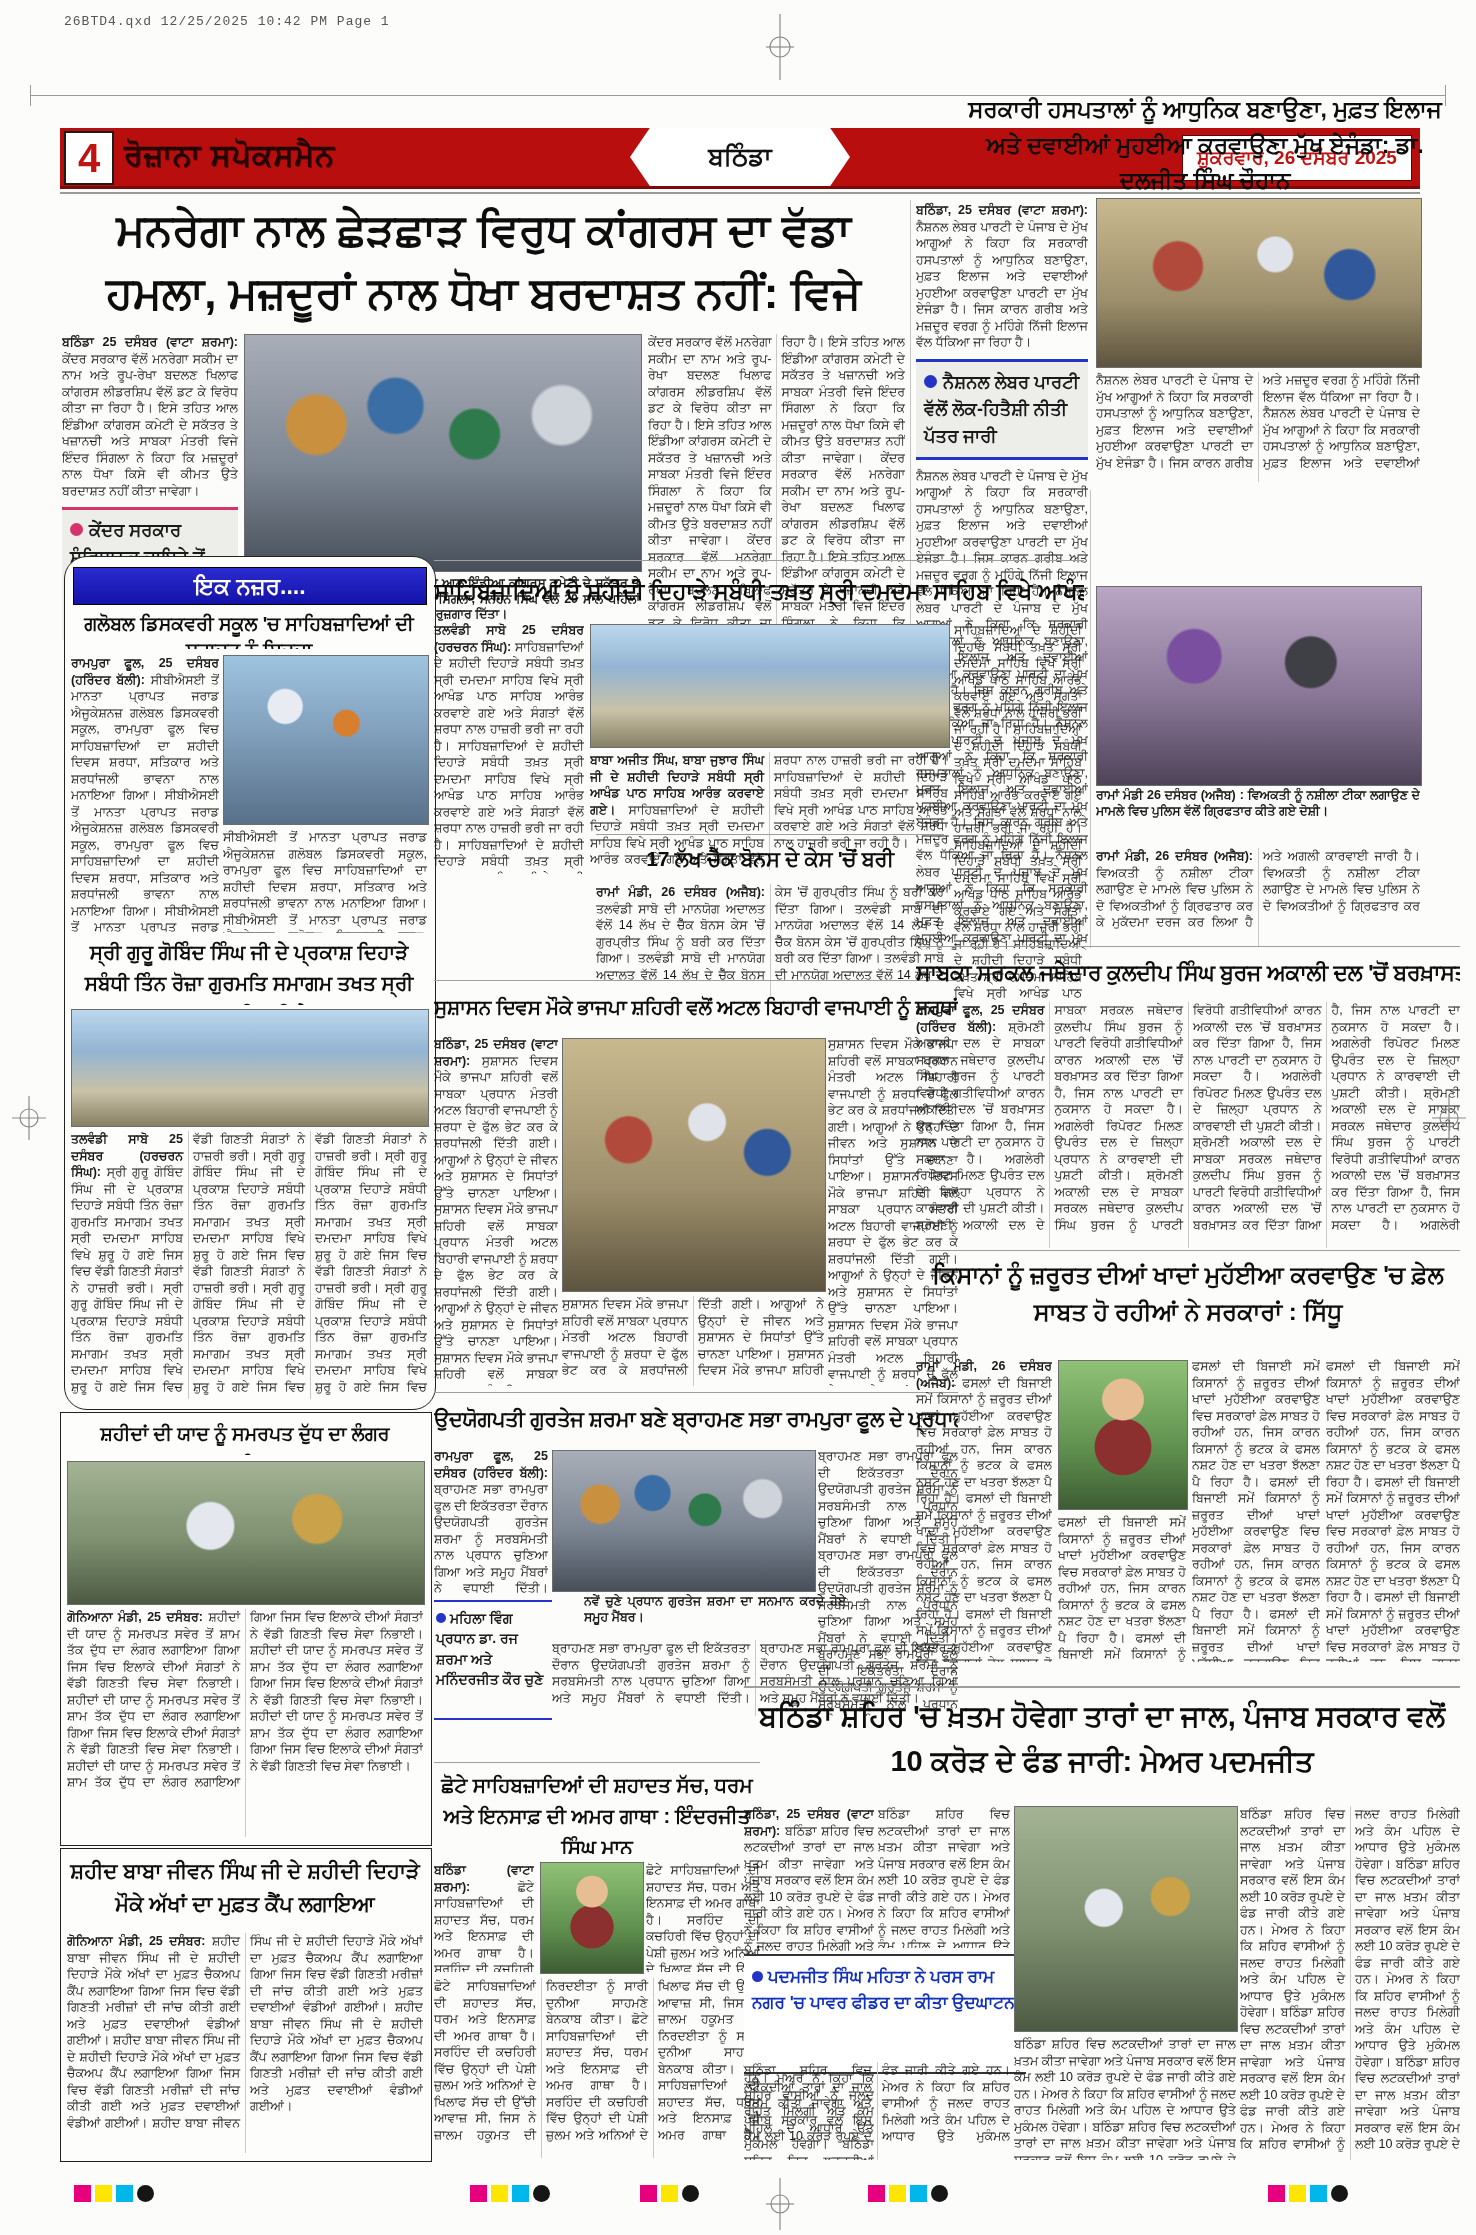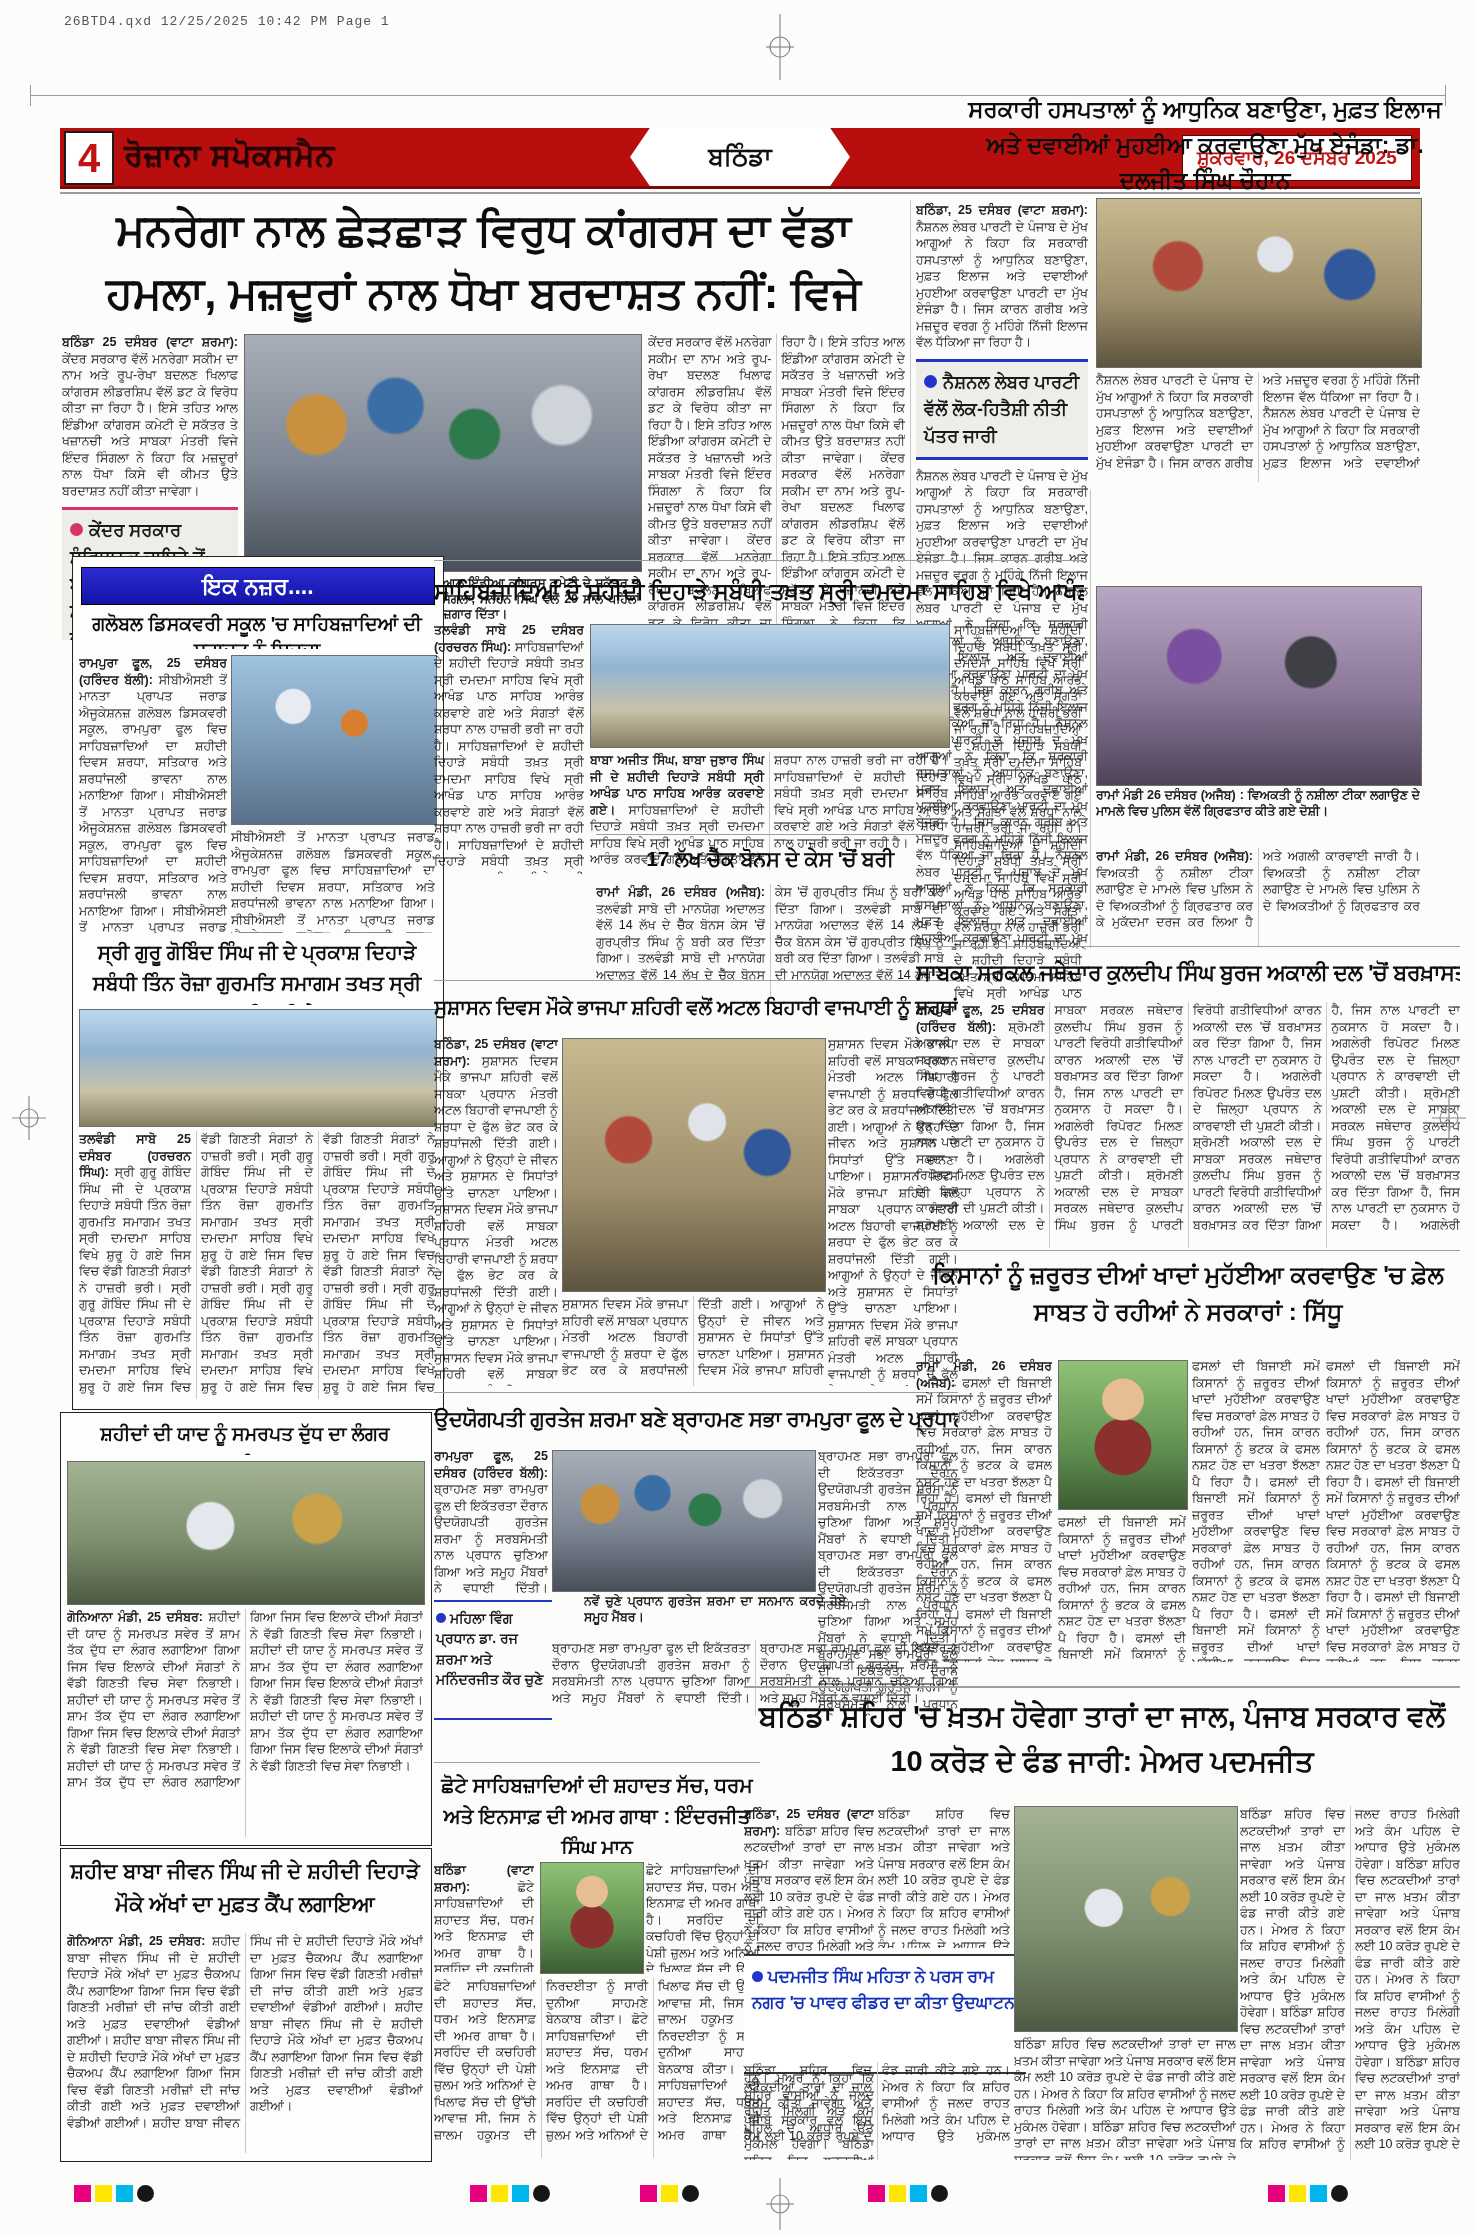--- a/index.html
+++ b/index.html
@@ -112,21 +112,21 @@
   <div class="abs photo ph2" style="left:1096px;top:198px;width:324px;height:168px;"></div>
   <div class="abs bt cols-2" style="left:1096px;top:372px;width:324px;height:110px;">ਨੈਸ਼ਨਲ ਲੇਬਰ ਪਾਰਟੀ ਦੇ ਪੰਜਾਬ ਦੇ ਮੁੱਖ ਆਗੂਆਂ ਨੇ ਕਿਹਾ ਕਿ ਸਰਕਾਰੀ ਹਸਪਤਾਲਾਂ ਨੂੰ ਆਧੁਨਿਕ ਬਣਾਉਣਾ, ਮੁਫ਼ਤ ਇਲਾਜ ਅਤੇ ਦਵਾਈਆਂ ਮੁਹਈਆ ਕਰਵਾਉਣਾ ਪਾਰਟੀ ਦਾ ਮੁੱਖ ਏਜੰਡਾ ਹੈ। ਜਿਸ ਕਾਰਨ ਗਰੀਬ ਅਤੇ ਮਜ਼ਦੂਰ ਵਰਗ ਨੂੰ ਮਹਿੰਗੇ ਨਿੱਜੀ ਇਲਾਜ ਵੱਲ ਧੱਕਿਆ ਜਾ ਰਿਹਾ ਹੈ। ਨੈਸ਼ਨਲ ਲੇਬਰ ਪਾਰਟੀ ਦੇ ਪੰਜਾਬ ਦੇ ਮੁੱਖ ਆਗੂਆਂ ਨੇ ਕਿਹਾ ਕਿ ਸਰਕਾਰੀ ਹਸਪਤਾਲਾਂ ਨੂੰ ਆਧੁਨਿਕ ਬਣਾਉਣਾ, ਮੁਫ਼ਤ ਇਲਾਜ ਅਤੇ ਦਵਾਈਆਂ ਮੁਹਈਆ ਕਰਵਾਉਣਾ ਪਾਰਟੀ ਦਾ ਮੁੱਖ ਏਜੰਡਾ ਹੈ। ਜਿਸ ਕਾਰਨ ਗਰੀਬ ਅਤੇ ਮਜ਼ਦੂਰ ਵਰਗ ਨੂੰ ਮਹਿੰਗੇ ਨਿੱਜੀ ਇਲਾਜ ਵੱਲ ਧੱਕਿਆ ਜਾ ਰਿਹਾ ਹੈ।</div>
 
   <div class="abs vr" style="left:1090px;top:490px;height:458px;"></div>
   <div class="abs photo ph3" style="left:1096px;top:586px;width:324px;height:198px;"></div>
   <div class="abs caption" style="left:1096px;top:788px;width:324px;height:56px;">ਰਾਮਾਂ ਮੰਡੀ 26 ਦਸੰਬਰ (ਅਜੈਬ) : ਵਿਅਕਤੀ ਨੂੰ ਨਸ਼ੀਲਾ ਟੀਕਾ ਲਗਾਉਣ ਦੇ ਮਾਮਲੇ ਵਿਚ ਪੁਲਿਸ ਵੱਲੋਂ ਗ੍ਰਿਫਤਾਰ ਕੀਤੇ ਗਏ ਦੋਸ਼ੀ।</div>
   <div class="abs bt cols-2" style="left:1096px;top:848px;width:324px;height:98px;">
     <span class="byline">ਰਾਮਾਂ ਮੰਡੀ, 26 ਦਸੰਬਰ (ਅਜੈਬ):</span> <span>ਵਿਅਕਤੀ ਨੂੰ ਨਸ਼ੀਲਾ ਟੀਕਾ ਲਗਾਉਣ ਦੇ ਮਾਮਲੇ ਵਿਚ ਪੁਲਿਸ ਨੇ ਦੋ ਵਿਅਕਤੀਆਂ ਨੂੰ ਗ੍ਰਿਫਤਾਰ ਕਰ ਕੇ ਮੁਕੱਦਮਾ ਦਰਜ ਕਰ ਲਿਆ ਹੈ ਅਤੇ ਅਗਲੀ ਕਾਰਵਾਈ ਜਾਰੀ ਹੈ। ਵਿਅਕਤੀ ਨੂੰ ਨਸ਼ੀਲਾ ਟੀਕਾ ਲਗਾਉਣ ਦੇ ਮਾਮਲੇ ਵਿਚ ਪੁਲਿਸ ਨੇ ਦੋ ਵਿਅਕਤੀਆਂ ਨੂੰ ਗ੍ਰਿਫਤਾਰ ਕਰ ਕੇ ਮੁਕੱਦਮਾ ਦਰਜ ਕਰ ਲਿਆ ਹੈ ਅਤੇ ਅਗਲੀ ਕਾਰਵਾਈ ਜਾਰੀ ਹੈ।</span>
   </div>
 
-  <div class="abs framebox" style="left:72px;top:556px;width:370px;height:852px;">
+  <div class="abs framebox" style="left:64px;top:556px;width:370px;height:852px;border-radius:23px;">
     <div class="abs banner" style="left:8px;top:10px;width:352px;height:36px;">ਇਕ ਨਜ਼ਰ....</div>
     <div class="abs hl" style="left:6px;top:54px;width:356px;height:38px;font-size:19px;line-height:1.35;">ਗਲੋਬਲ ਡਿਸਕਵਰੀ ਸਕੂਲ 'ਚ ਸਾਹਿਬਜ਼ਾਦਿਆਂ ਦੀ ਸ਼ਹਾਦਤ ਨੂੰ ਸਿਜਦਾ</div>
     <div class="abs bt" style="left:6px;top:98px;width:148px;height:278px;">
       <span class="byline">ਰਾਮਪੁਰਾ ਫੂਲ, 25 ਦਸੰਬਰ (ਹਰਿੰਦਰ ਬੱਲੀ):</span>
       <span>ਸੀਬੀਐਸਈ ਤੋਂ ਮਾਨਤਾ ਪ੍ਰਾਪਤ ਜਰਾਡ ਐਜੂਕੇਸ਼ਨਜ਼ ਗਲੋਬਲ ਡਿਸਕਵਰੀ ਸਕੂਲ, ਰਾਮਪੁਰਾ ਫੂਲ ਵਿਚ ਸਾਹਿਬਜ਼ਾਦਿਆਂ ਦਾ ਸ਼ਹੀਦੀ ਦਿਵਸ ਸ਼ਰਧਾ, ਸਤਿਕਾਰ ਅਤੇ ਸ਼ਰਧਾਂਜਲੀ ਭਾਵਨਾ ਨਾਲ ਮਨਾਇਆ ਗਿਆ। ਸੀਬੀਐਸਈ ਤੋਂ ਮਾਨਤਾ ਪ੍ਰਾਪਤ ਜਰਾਡ ਐਜੂਕੇਸ਼ਨਜ਼ ਗਲੋਬਲ ਡਿਸਕਵਰੀ ਸਕੂਲ, ਰਾਮਪੁਰਾ ਫੂਲ ਵਿਚ ਸਾਹਿਬਜ਼ਾਦਿਆਂ ਦਾ ਸ਼ਹੀਦੀ ਦਿਵਸ ਸ਼ਰਧਾ, ਸਤਿਕਾਰ ਅਤੇ ਸ਼ਰਧਾਂਜਲੀ ਭਾਵਨਾ ਨਾਲ ਮਨਾਇਆ ਗਿਆ। ਸੀਬੀਐਸਈ ਤੋਂ ਮਾਨਤਾ ਪ੍ਰਾਪਤ ਜਰਾਡ ਐਜੂਕੇਸ਼ਨਜ਼ ਗਲੋਬਲ ਡਿਸਕਵਰੀ ਸਕੂਲ, ਰਾਮਪੁਰਾ ਫੂਲ ਵਿਚ ਸਾਹਿਬਜ਼ਾਦਿਆਂ ਦਾ ਸ਼ਹੀਦੀ ਦਿਵਸ ਸ਼ਰਧਾ, ਸਤਿਕਾਰ ਅਤੇ ਸ਼ਰਧਾਂਜਲੀ ਭਾਵਨਾ ਨਾਲ ਮਨਾਇਆ ਗਿਆ।</span>
     </div>
     <div class="abs photo ph4" style="left:158px;top:98px;width:204px;height:168px;"></div>
     <div class="abs bt" style="left:158px;top:272px;width:204px;height:104px;">ਸੀਬੀਐਸਈ ਤੋਂ ਮਾਨਤਾ ਪ੍ਰਾਪਤ ਜਰਾਡ ਐਜੂਕੇਸ਼ਨਜ਼ ਗਲੋਬਲ ਡਿਸਕਵਰੀ ਸਕੂਲ, ਰਾਮਪੁਰਾ ਫੂਲ ਵਿਚ ਸਾਹਿਬਜ਼ਾਦਿਆਂ ਦਾ ਸ਼ਹੀਦੀ ਦਿਵਸ ਸ਼ਰਧਾ, ਸਤਿਕਾਰ ਅਤੇ ਸ਼ਰਧਾਂਜਲੀ ਭਾਵਨਾ ਨਾਲ ਮਨਾਇਆ ਗਿਆ। ਸੀਬੀਐਸਈ ਤੋਂ ਮਾਨਤਾ ਪ੍ਰਾਪਤ ਜਰਾਡ ਐਜੂਕੇਸ਼ਨਜ਼ ਗਲੋਬਲ ਡਿਸਕਵਰੀ ਸਕੂਲ, ਰਾਮਪੁਰਾ ਫੂਲ ਵਿਚ ਸਾਹਿਬਜ਼ਾਦਿਆਂ ਦਾ ਸ਼ਹੀਦੀ ਦਿਵਸ ਸ਼ਰਧਾ, ਸਤਿਕਾਰ ਅਤੇ ਸ਼ਰਧਾਂਜਲੀ ਭਾਵਨਾ ਨਾਲ ਮਨਾਇਆ ਗਿਆ।</div>
 
     <div class="abs hl" style="left:6px;top:380px;width:356px;height:68px;font-size:20px;line-height:1.55;">ਸ੍ਰੀ ਗੁਰੂ ਗੋਬਿੰਦ ਸਿੰਘ ਜੀ ਦੇ ਪ੍ਰਕਾਸ਼ ਦਿਹਾੜੇ ਸਬੰਧੀ ਤਿੰਨ ਰੋਜ਼ਾ ਗੁਰਮਤਿ ਸਮਾਗਮ ਤਖਤ ਸ੍ਰੀ ਦਮਦਮਾ ਸਾਹਿਬ ਵਿਖੇ ਸ਼ੁਰੂ</div>

